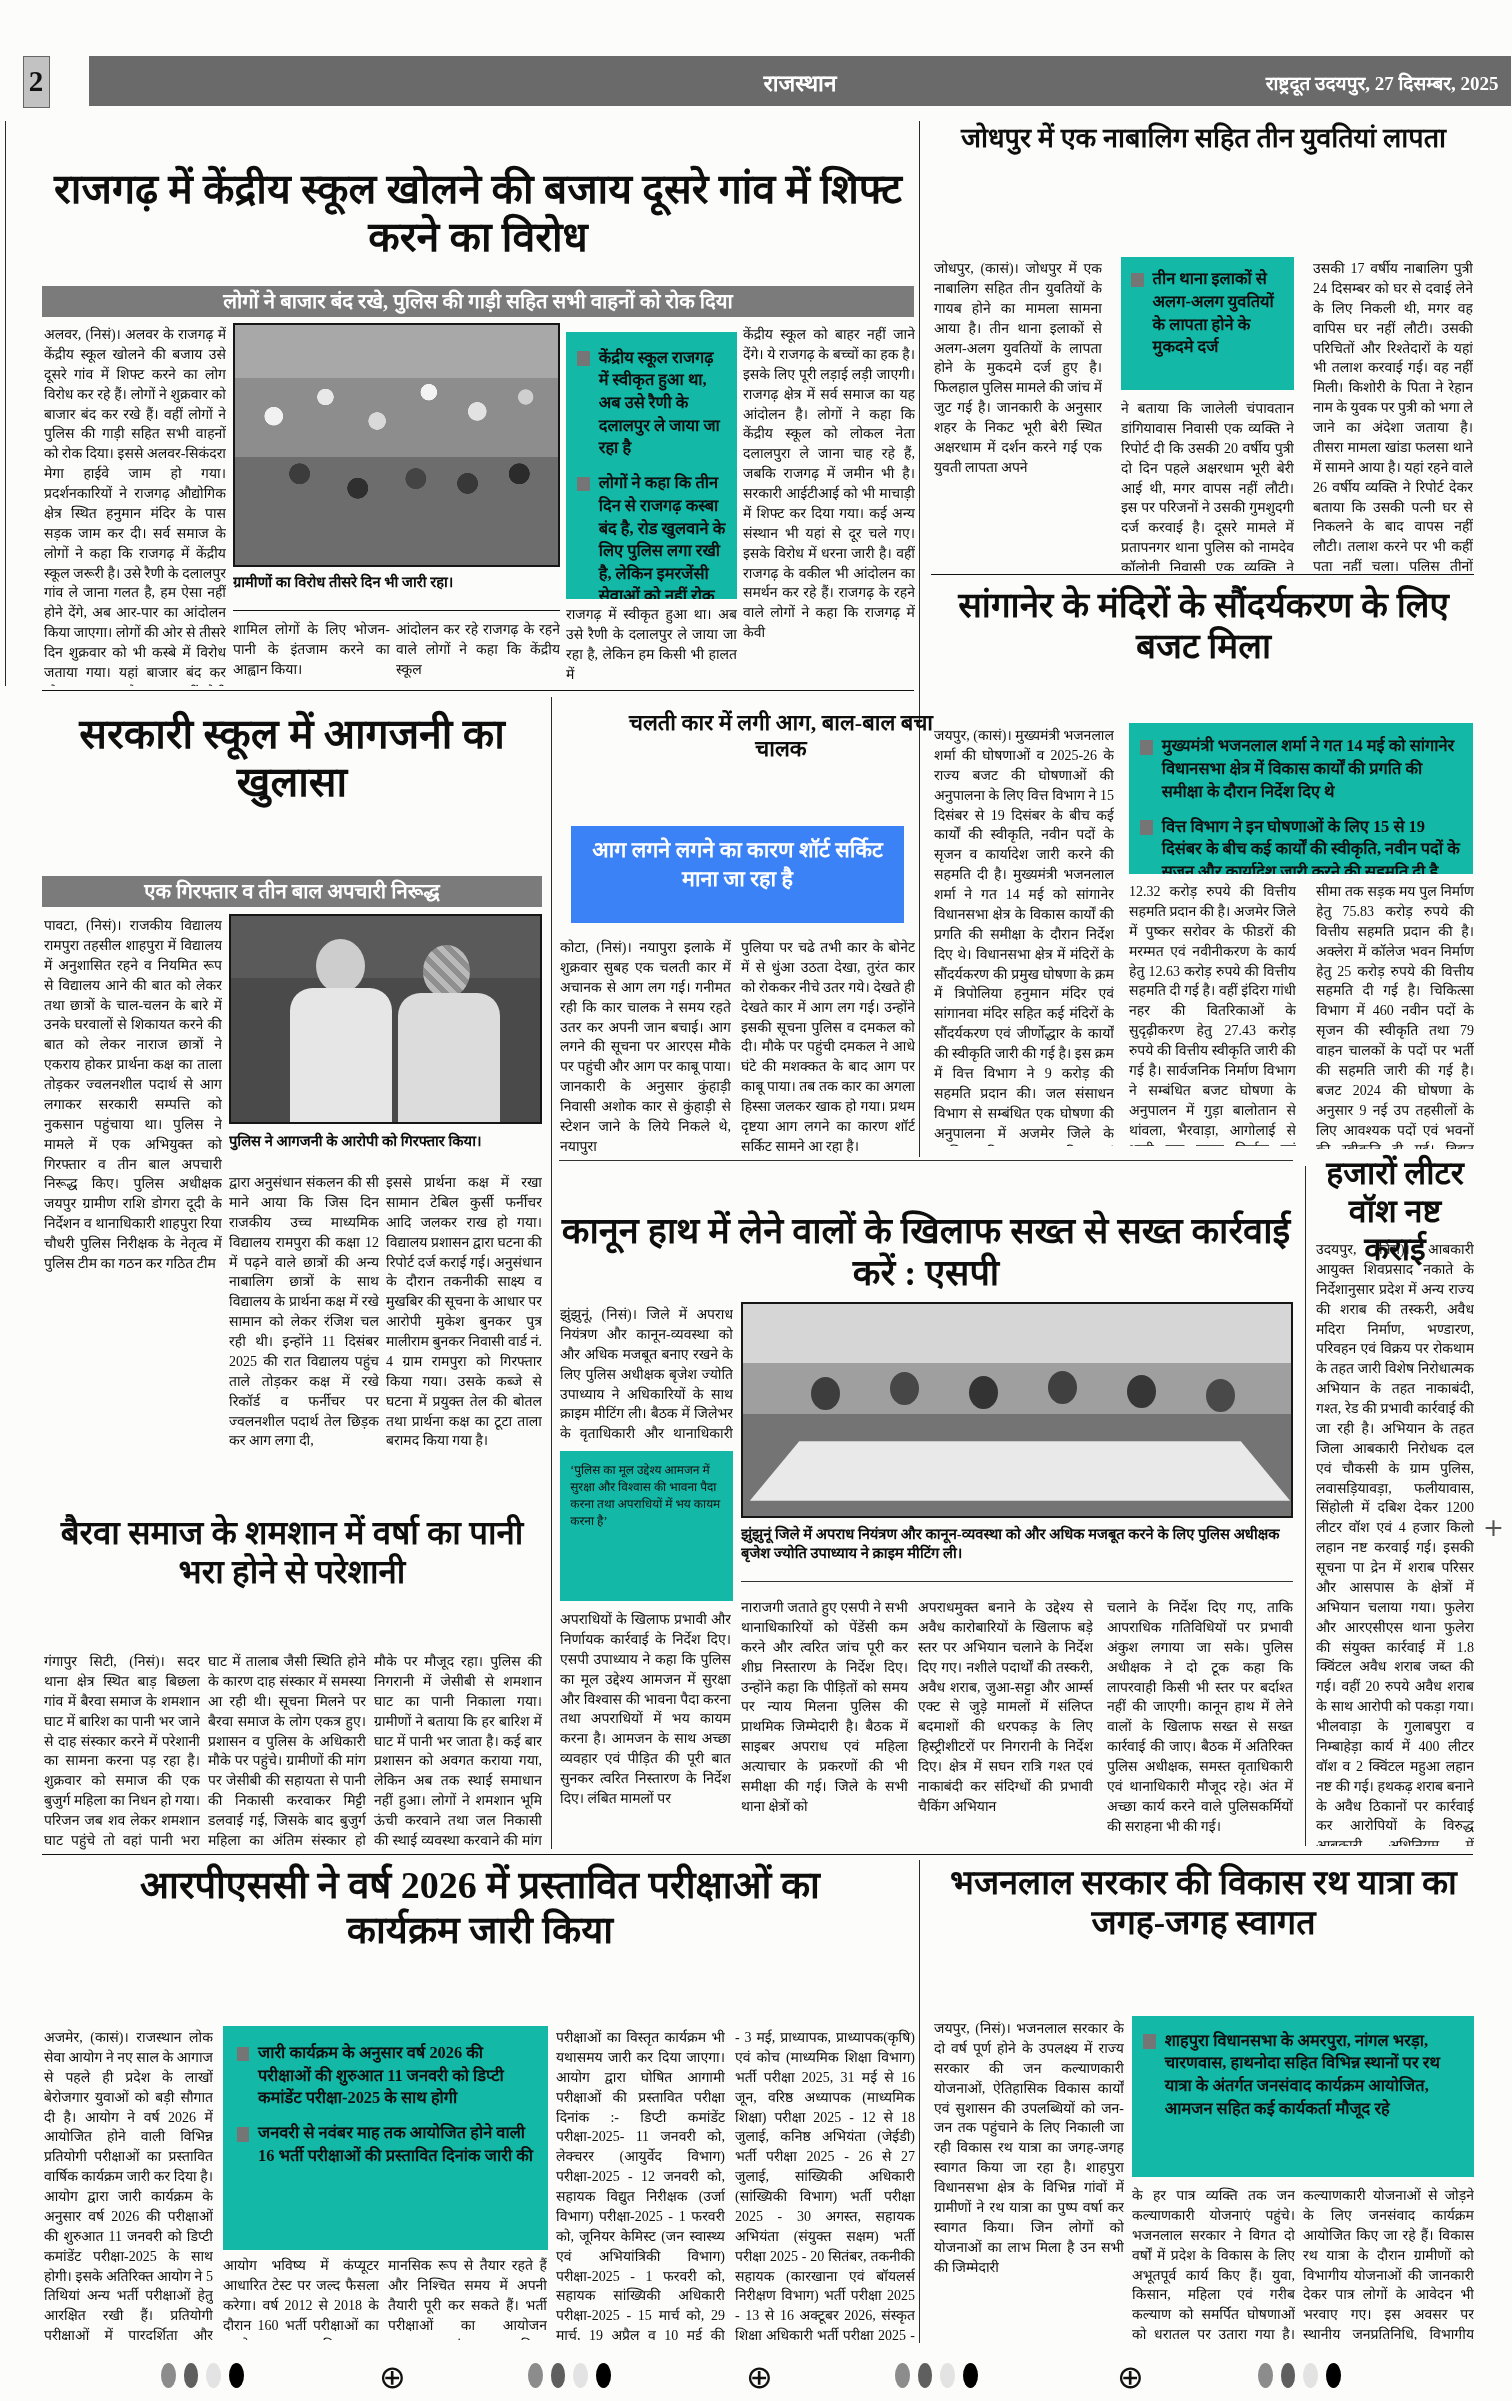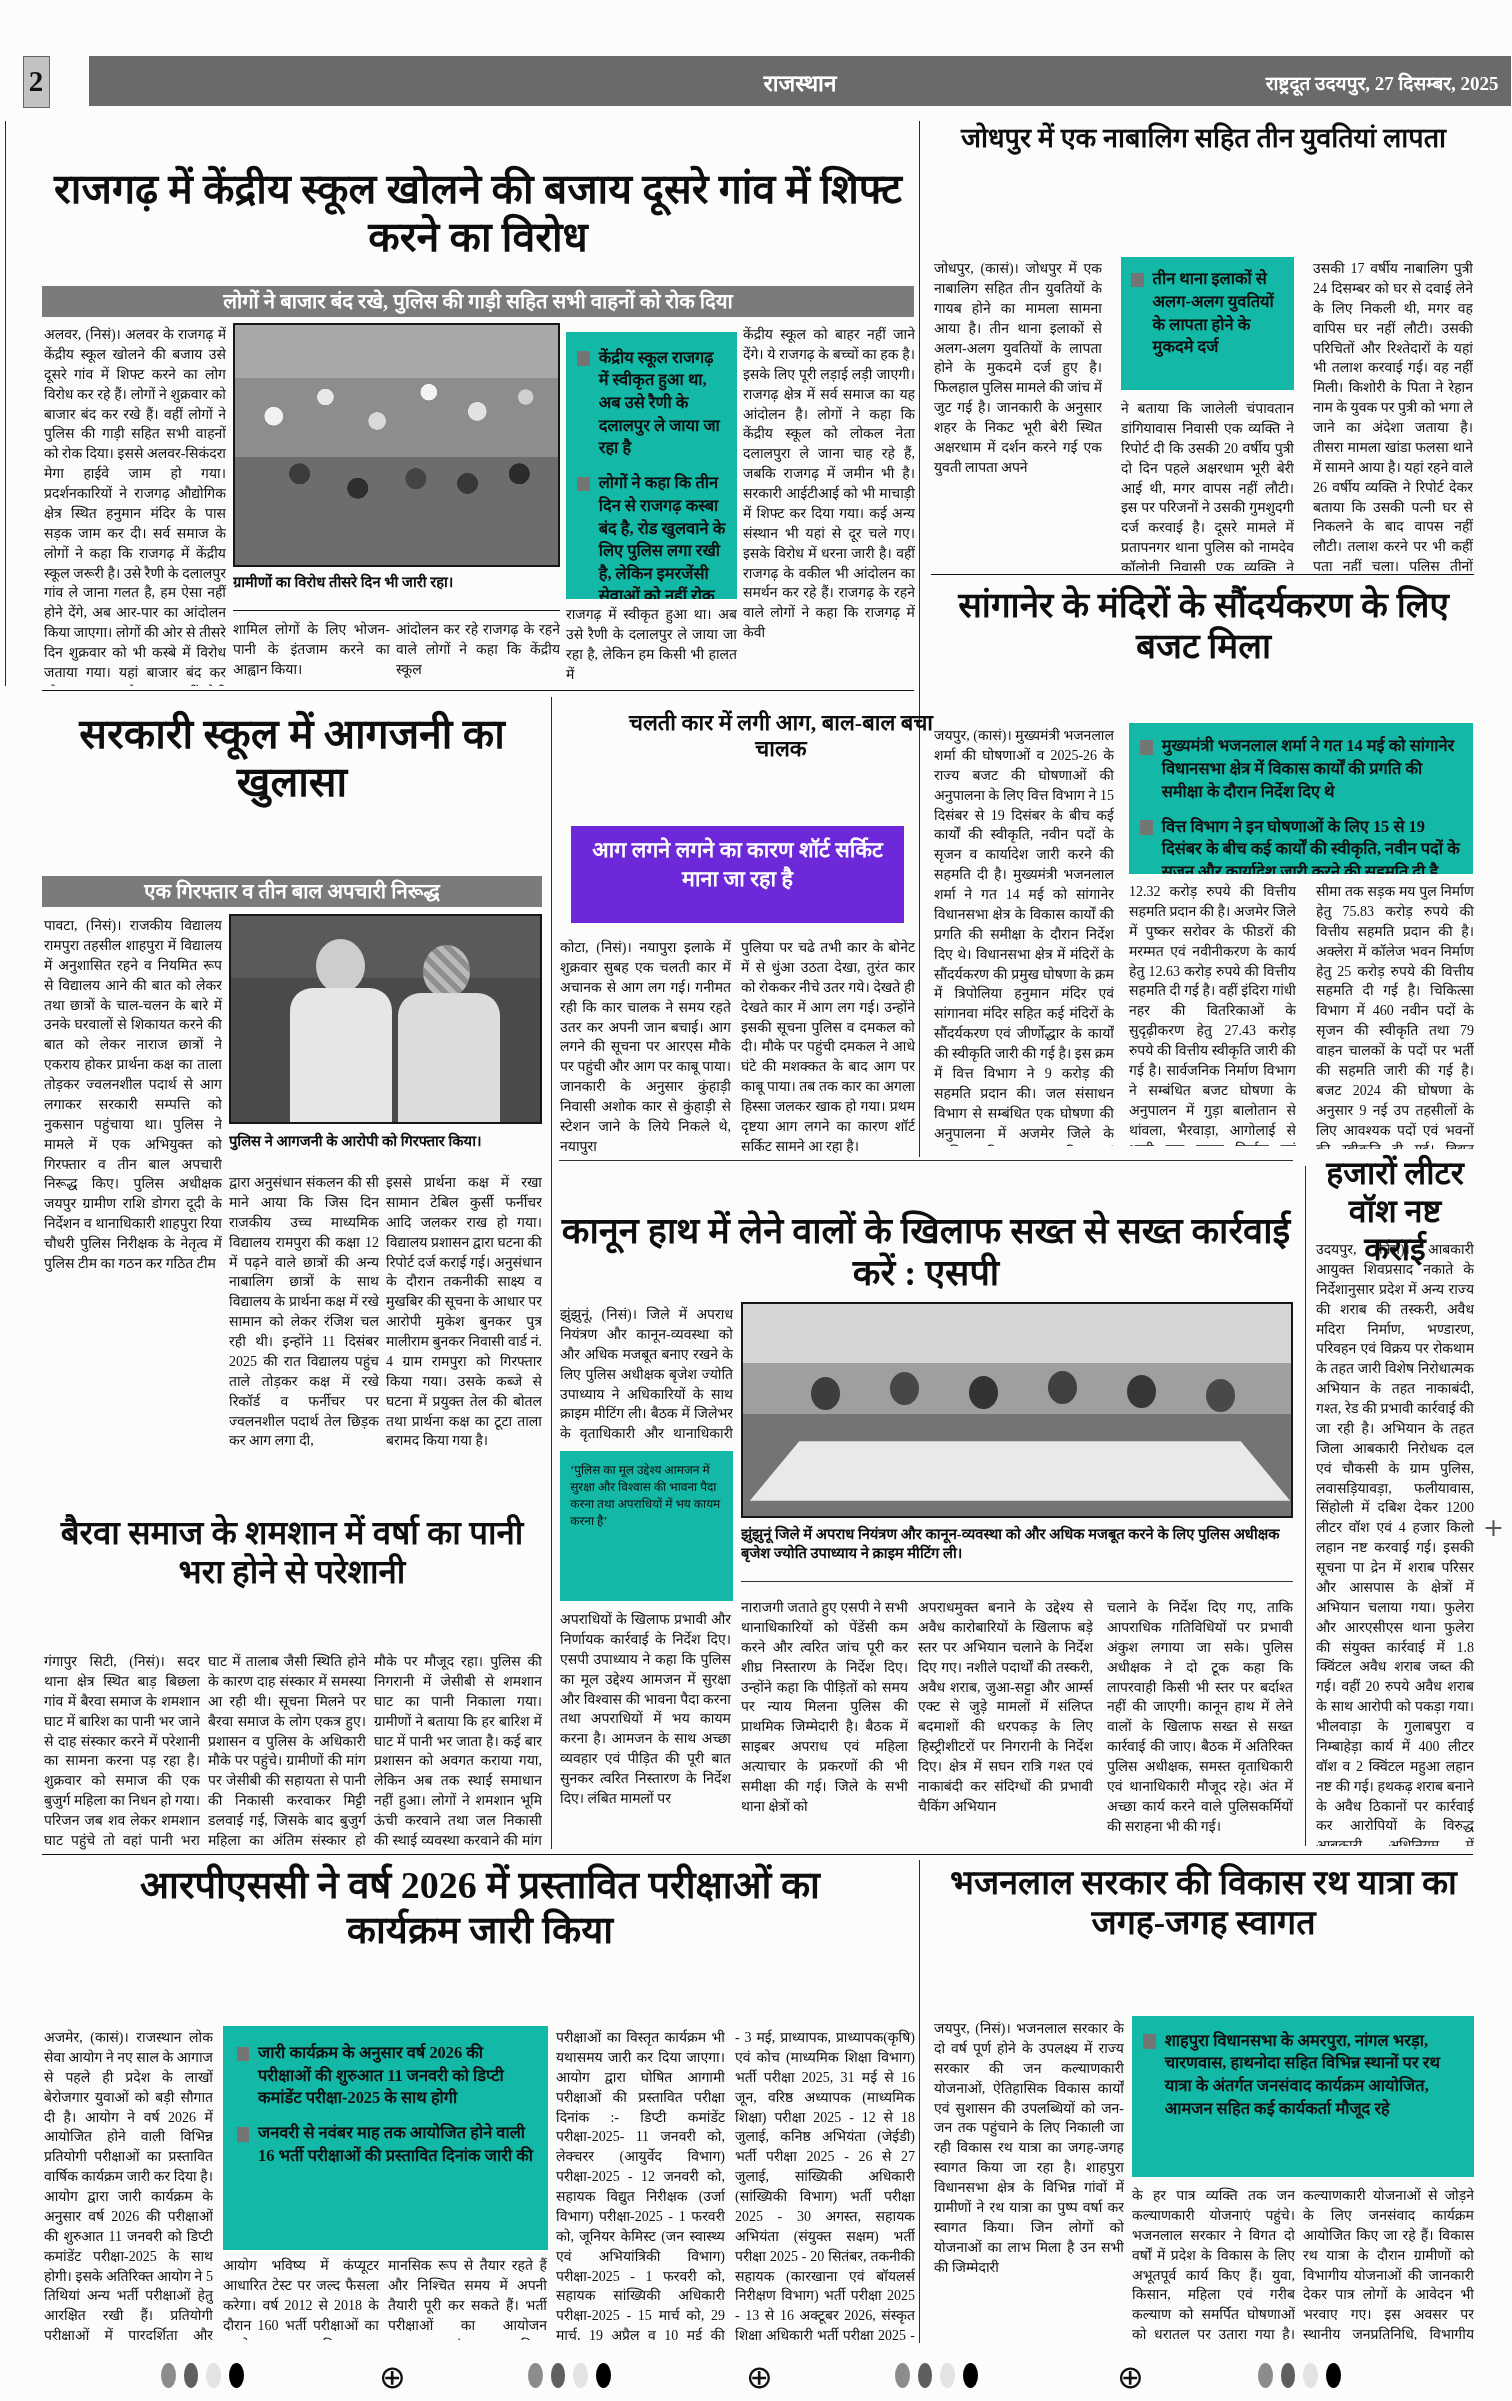--- a/index.html
+++ b/index.html
@@ -3,21 +3,21 @@
 <meta charset="utf-8">
 <style>
   html,body{margin:0;padding:0;background:#e8e8e6;}
   #page{position:relative;width:1512px;height:2401px;background:#fcfcfb;overflow:hidden;
         font-family:"Liberation Serif","DejaVu Serif",serif;color:#0e0e0e;}
   .abs{position:absolute;}
   .body-col{font-size:14px;line-height:1.42;text-align:justify;overflow:hidden;word-break:break-word;}
   .headline{font-weight:bold;text-align:center;line-height:1.18;letter-spacing:0;}
   .subbar{background:#7b7b7b;color:#ffffff;font-weight:bold;text-align:center;overflow:hidden;}
   .graybox{background:#14b8a6;overflow:hidden;}
-  .darkbox{background:#6d28d9;color:#ffffff;font-weight:bold;text-align:center;overflow:hidden;}
+  .darkbox{background:#3b82f6;color:#ffffff;font-weight:bold;text-align:center;overflow:hidden;}
   .bullet-item{display:flex;gap:9px;margin-bottom:12.4px;}
   .bmark{flex:0 0 auto;width:12.4px;height:14.7px;background:#757575;margin-top:4.5px;}
   .btext{font-weight:bold;font-size:16.4px;line-height:1.38;text-align:left;}
   .caption{font-weight:bold;font-size:14.7px;line-height:1.3;overflow:hidden;}
   .photo{border:2.3px solid #161616;box-sizing:border-box;overflow:hidden;background:#8c8c8c;}
   .vline{border-left:1.1px solid #2a2a2a;width:0;}
   .hline{border-top:1.7px solid #111;height:0;}
   .hline-thin{border-top:1.1px solid #333;height:0;}
   .headbar{background:#6a6a6a;color:#fff;}
   .pagenum{background:#c2c2c2;border:1.1px solid #666;color:#111;font-size:29px;text-align:center;line-height:49px;font-weight:bold;}

